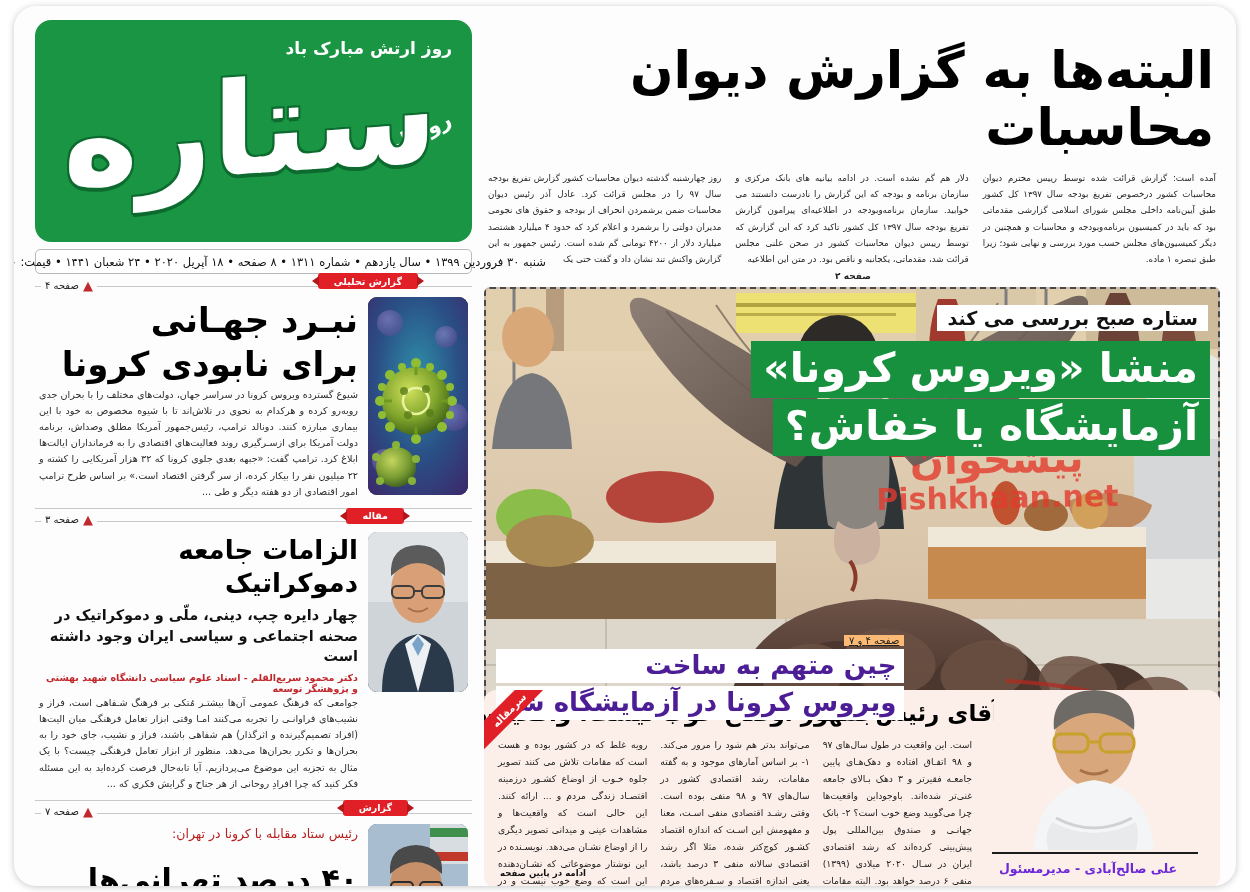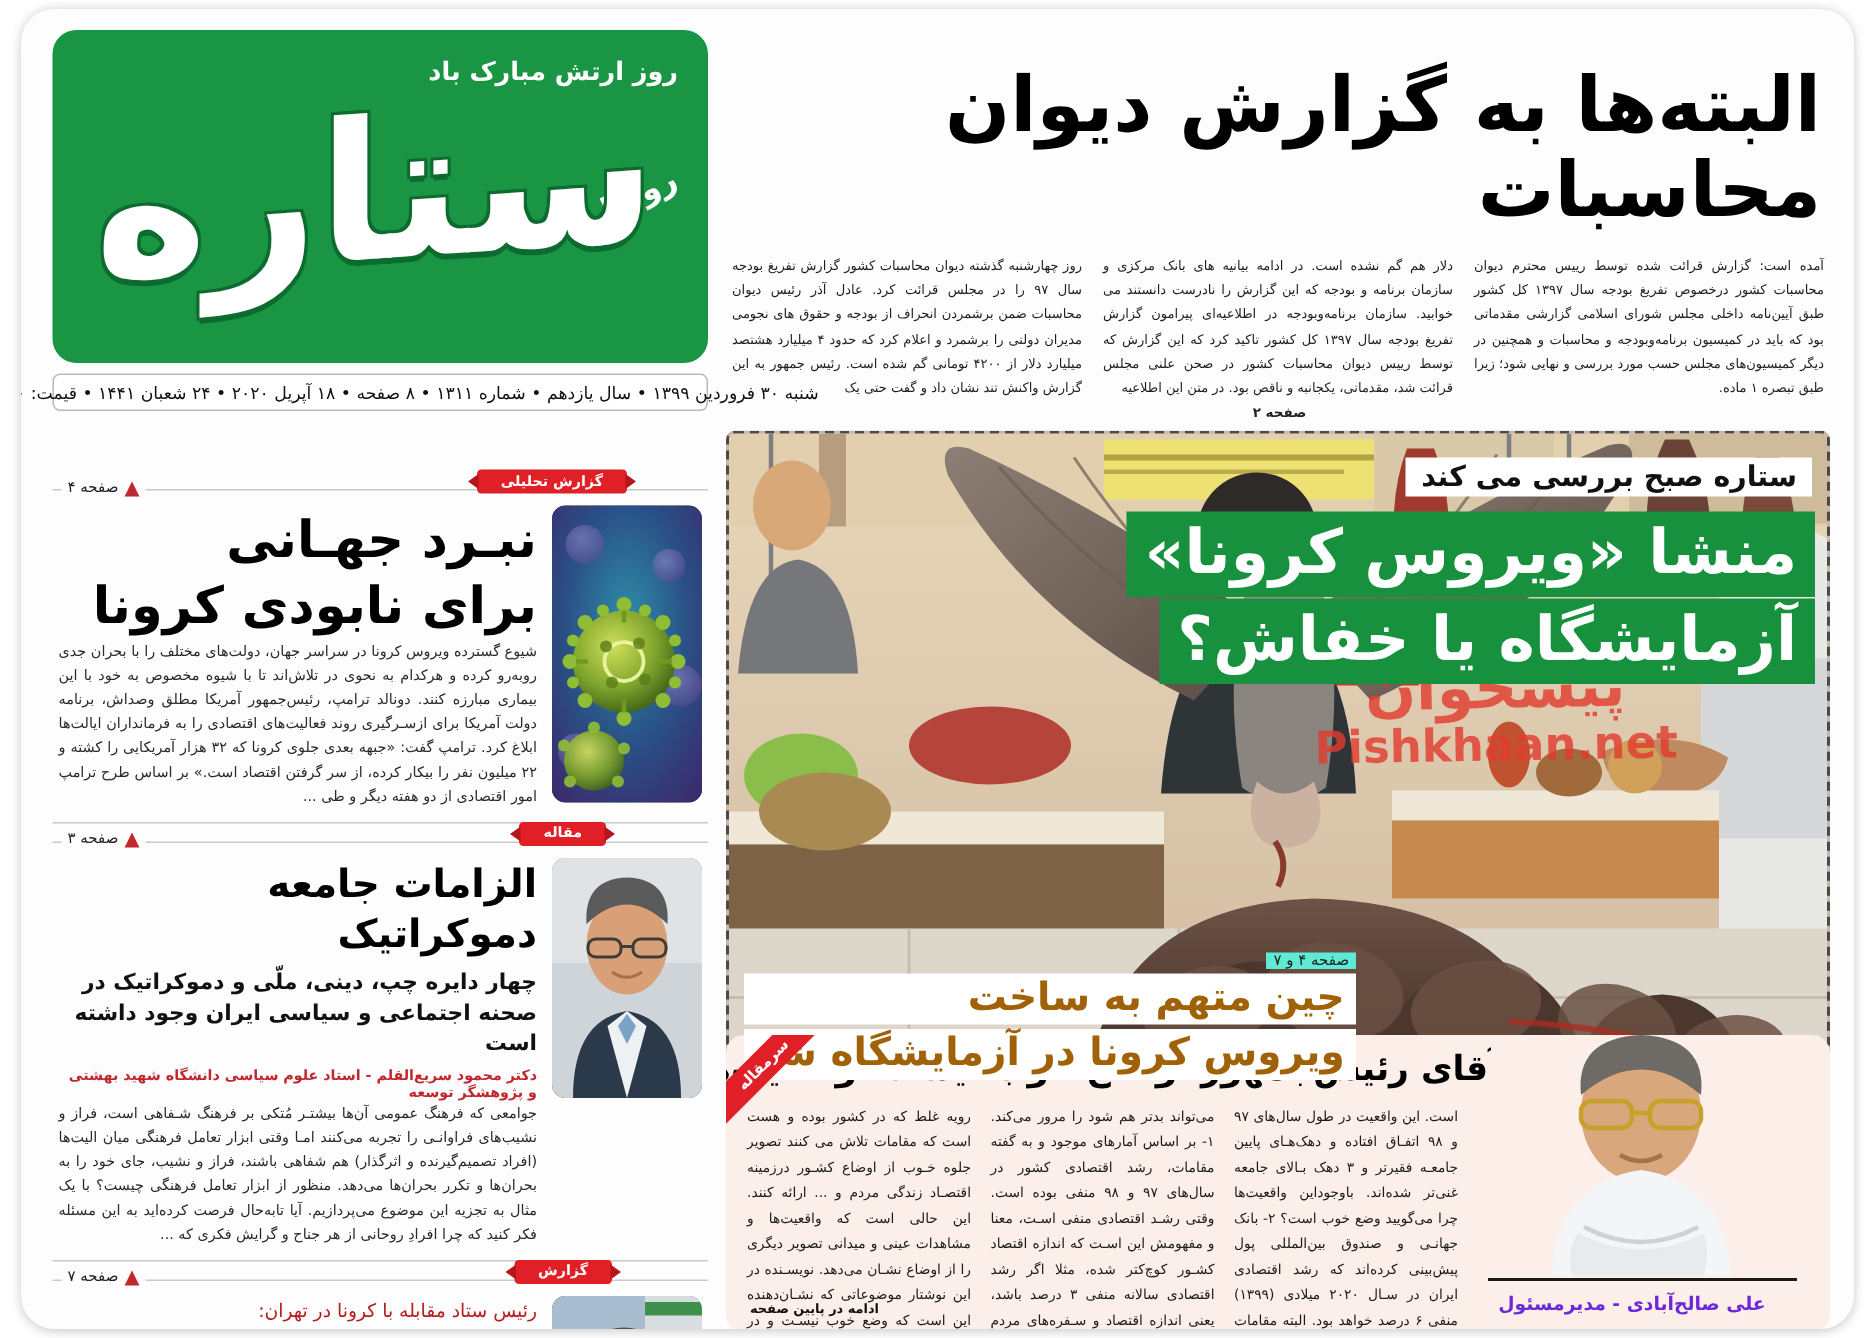--- a/index.html
+++ b/index.html
@@ -236,27 +236,27 @@
   }
   .og1 { top: 52px; font-size: 41px; }
   .og2 { top: 110px; font-size: 41px; }
 
   .overlay-caption {
     position: absolute;
     left: 10px; bottom: 10px;
     z-index: 4;
   }
   .cap-page {
-    font-size: 10px; color: #222; background: #5eead4;
-    display: inline-block; padding: 0 5px; margin-bottom: 3px;
+    font-size: 10px; color: #222; background: #fdba74;
+    display: inline-block; padding: 0 5px; margin-bottom: 3px; text-decoration: underline;
   }
   .cap-line {
     display: block;
     background: #ffffff;
-    color: #a16207;
+    color: #4c1d95;
     font-size: 26px; font-weight: bold;
     letter-spacing: -0.8px;
     padding: 1px 8px 3px 8px;
     margin-bottom: 3px;
     white-space: nowrap;
     text-align: right;
   }
   .watermark {
     position: absolute;
     left: 390px; top: 150px;
@@ -351,21 +351,21 @@
     <div class="masthead">
       <div class="mh-slogan">روز ارتش مبارک باد</div>
       <div class="mh-rooznameh">روزنامه</div>
       <div class="mh-logo">ستاره صبح</div>
     </div>
 
     <div class="datestrip">
       <span>شنبه ۳۰ فروردین ۱۳۹۹ • سال یازدهم • شماره ۱۳۱۱ • ۸ صفحه • ۱۸ آپریل ۲۰۲۰ • ۲۴ شعبان ۱۴۴۱ • قیمت: ۱۰۰۰ تومان</span>
     </div>
 
-    <div style="position:relative;height:12px;margin-top:40px;">
+    <div style="position:relative;height:12px;">
       <div class="tag-pill" style="right:54px;top:-1px;">گزارش تحلیلی</div>
     </div>
     <div class="side-art">
       <div class="page-marker" style="top:-8px;">
         <span class="chev">▲</span>
         <span>صفحه ۴</span>
       </div>
       <div class="side-body">
         <div class="side-thumb">
           <svg width="100" height="198" viewBox="0 0 100 198">

